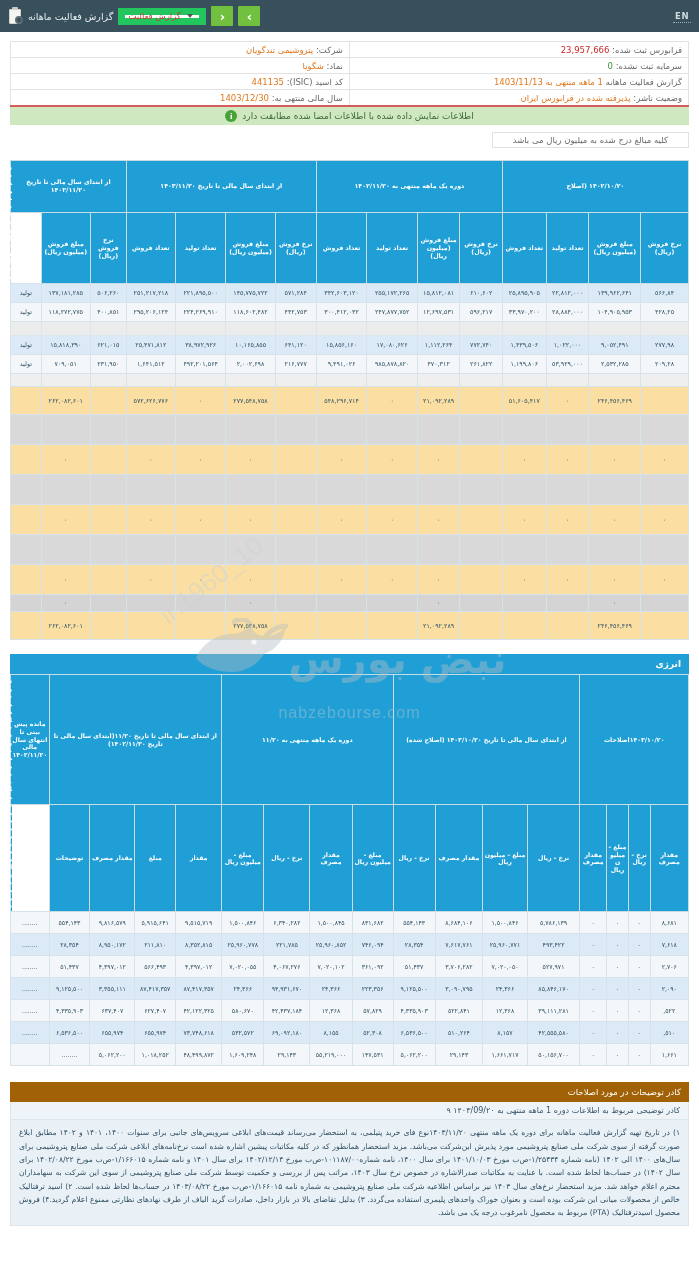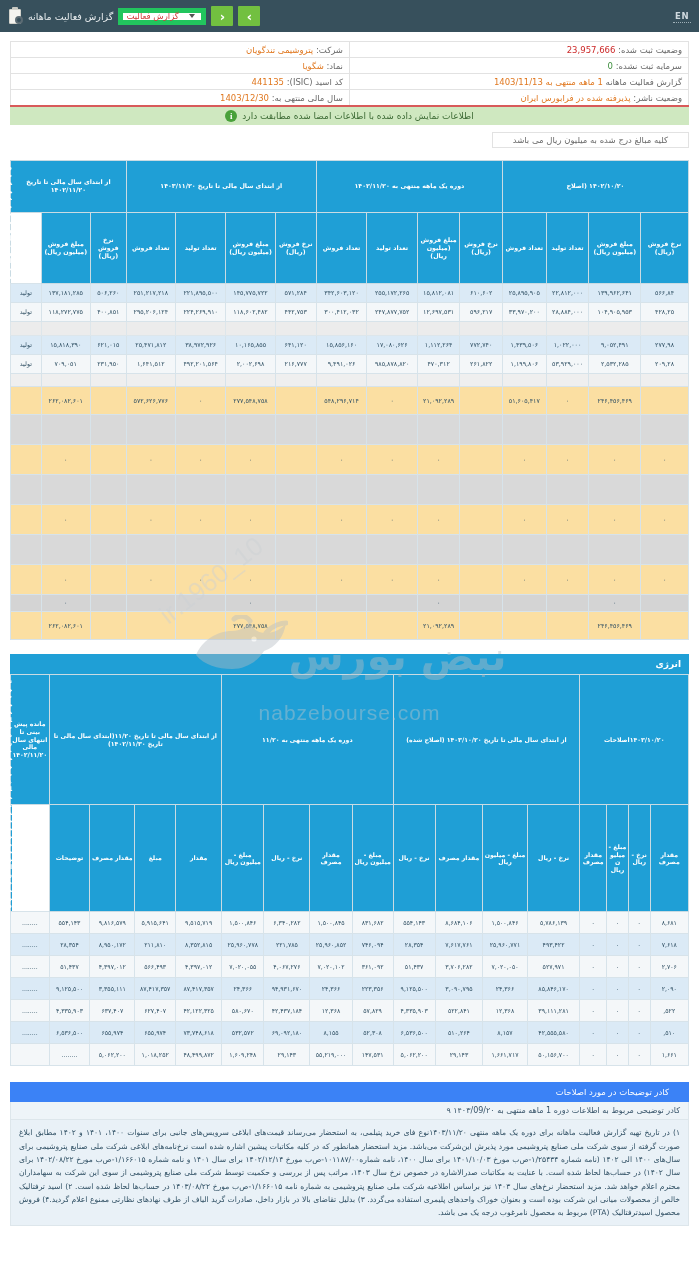--- a/index.html
+++ b/index.html
@@ -68,21 +68,21 @@
     border: 2px solid #5b6b73;
     background: #37505c;
   }
   .topbar-title {
     color: #e7ecee;
     font-size: 9.5px;
     white-space: nowrap;
   }
   .report-select {
     background: #ffffff;
-    border: 5px solid #22c55e;
+    border: 7px solid #22c55e;
     height: 17px;
     min-width: 88px;
     display: flex;
     align-items: center;
     justify-content: space-between;
     padding: 0 3px;
     font-size: 8.5px;
     color: #d03a3a;
     cursor: pointer;
   }
@@ -223,24 +223,24 @@
   tr.r-spacer td { background: #ececec; height: 14px; border-color: #dde6eb;}
   tr.r-spacer2 td { background: #efefef; height: 13px; }
 
   
   table.etable { font-size: 6.2px; }
   table.etable td { height: 22px; }
   table.etable th { padding: 2px 1px; }
 
   
   .exp-head {
-    background: #3b82f6;
+    background: #a16207;
     color: #fff;
     font-size: 8.5px;
-    padding: 5px 20px;
+    padding: 5px 8px;
     margin-top: 16px;
   }
   .exp-sub {
     border: 1px solid #dde6eb;
     border-top: none;
     background: #eef4f8;
     font-size: 8px;
     color: #3a566b;
     padding: 4px 8px;
   }
@@ -271,21 +271,21 @@
   }
   .wm-row { display: flex; align-items: center; }
   .wm-text {
     font-size: 40px;
     color: #b9bfc4;
     font-weight: bold;
     letter-spacing: 1px;
     font-family: "DejaVu Sans", sans-serif;
   }
   .wm-url {
-    font-size: 21px;
+    font-size: 16px;
     color: #c3c8cc;
     letter-spacing: 1px;
     margin-top: 4px;
     font-family: "Liberation Sans", sans-serif;
   }
   .wm-bull { margin-bottom: 18px; }
   .wm-diag {
     position: absolute;
     left: 150px; top: 20px;
     font-size: 26px;
@@ -317,21 +317,21 @@
     </div>
   </div>
 
   <div class="content">
 
     
     <table class="info-table">
       <tbody>
           <tr>
         <td class="lbl" style="width:50%">
-          <span>وضعیت ثبت شده:</span>
+          <span>فرابورس ثبت شده:</span>
           <span class="val-red">23,957,666</span>
         </td>
         <td class="lbl">
           <span>شرکت:</span>
           <span class="val-orange">پتروشیمی تندگویان</span>
         </td>
       </tr>
       <tr>
         <td class="lbl">
           <span>سرمایه ثبت نشده:</span>

